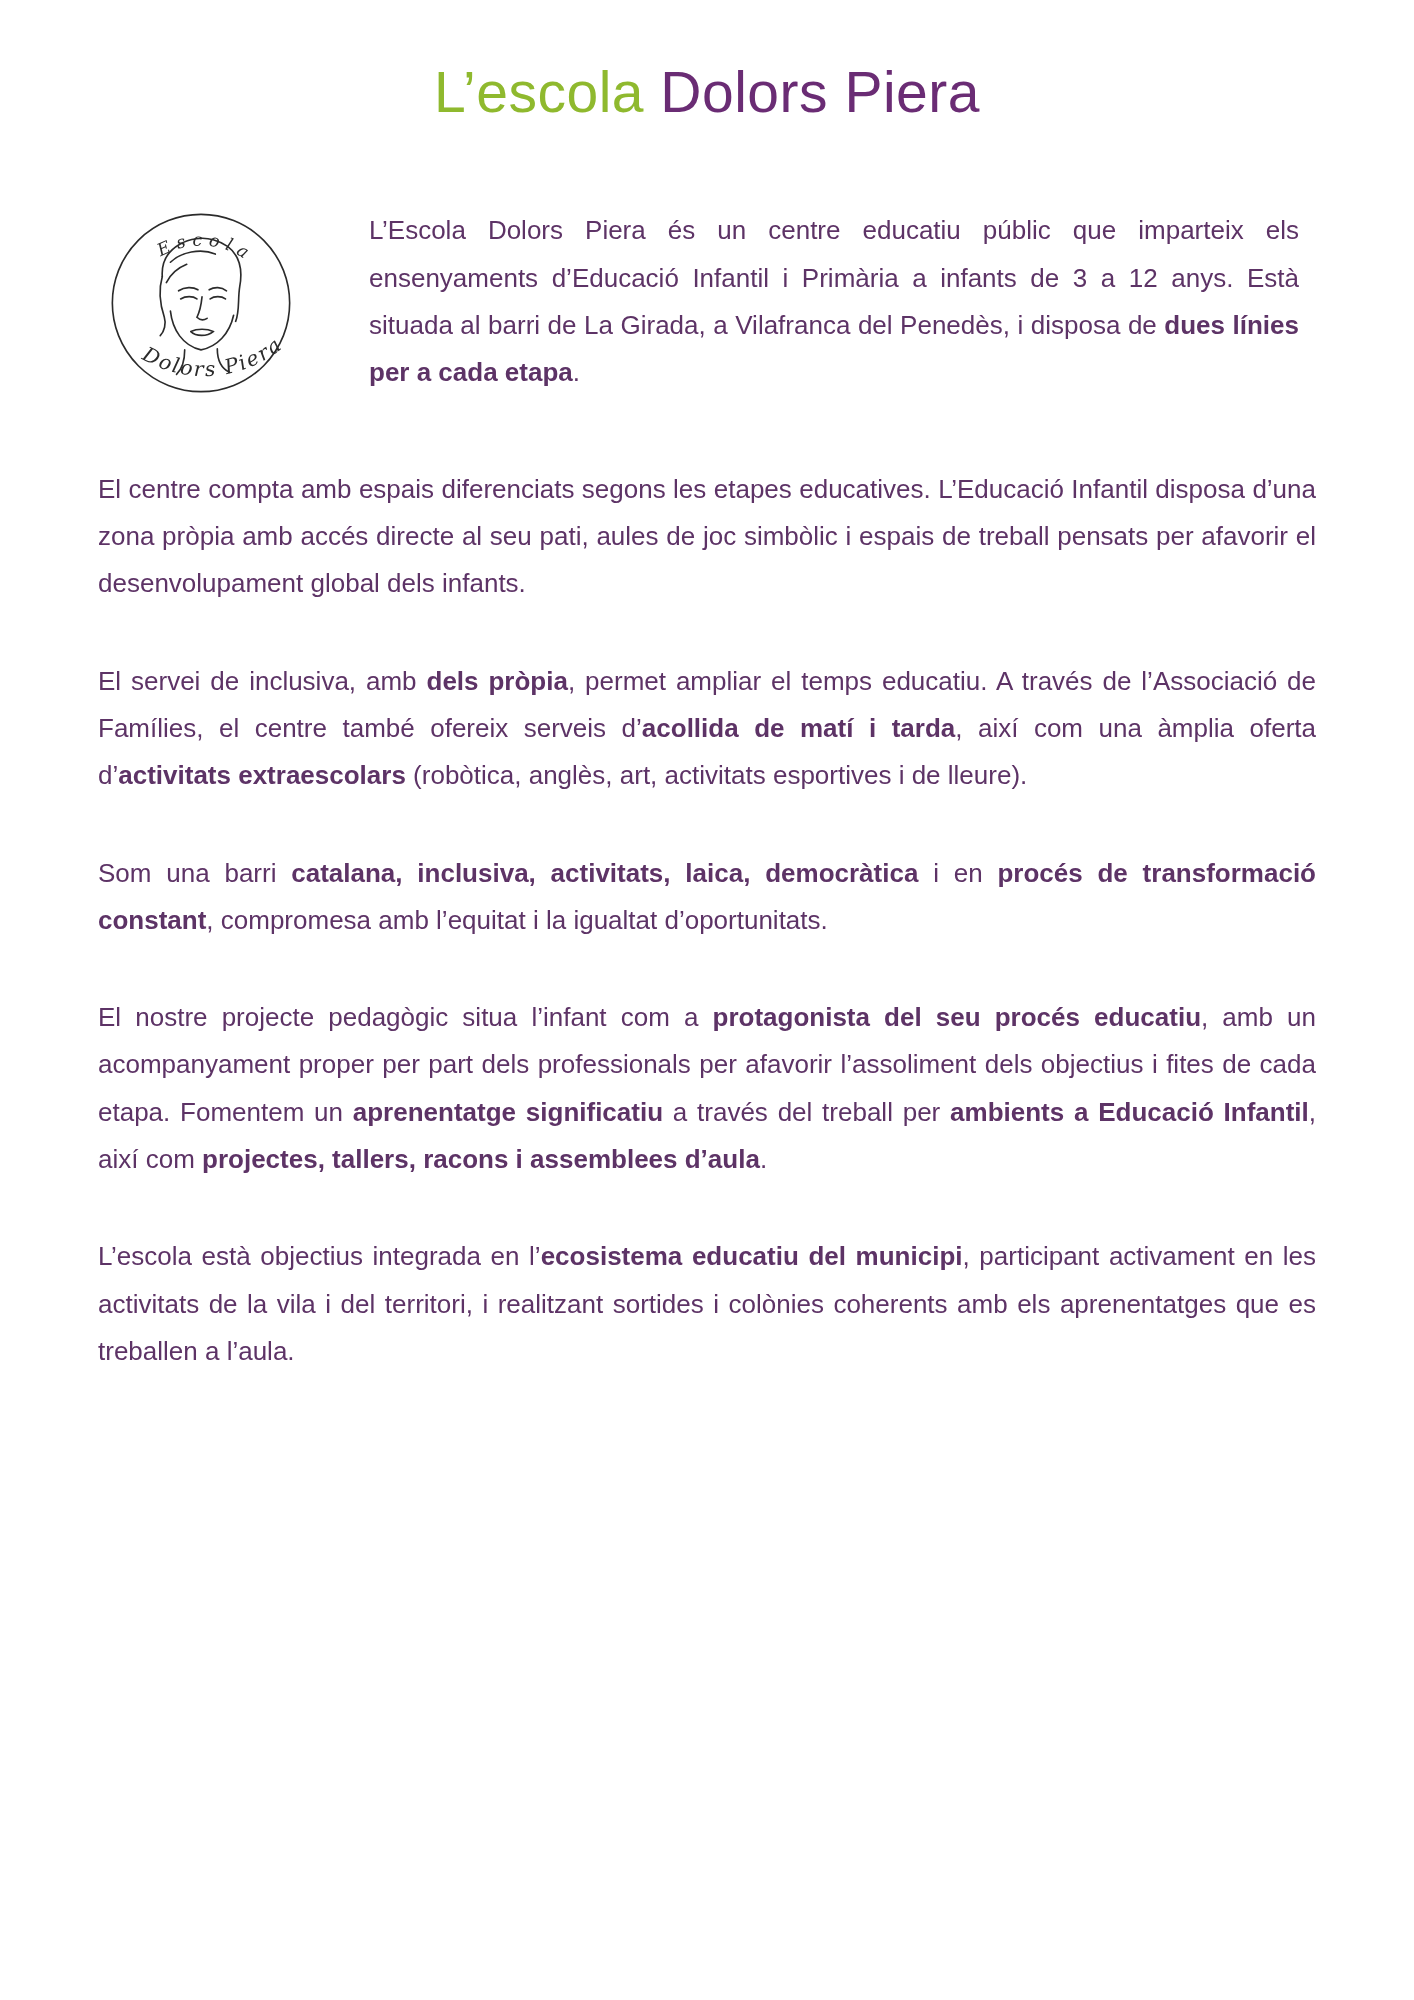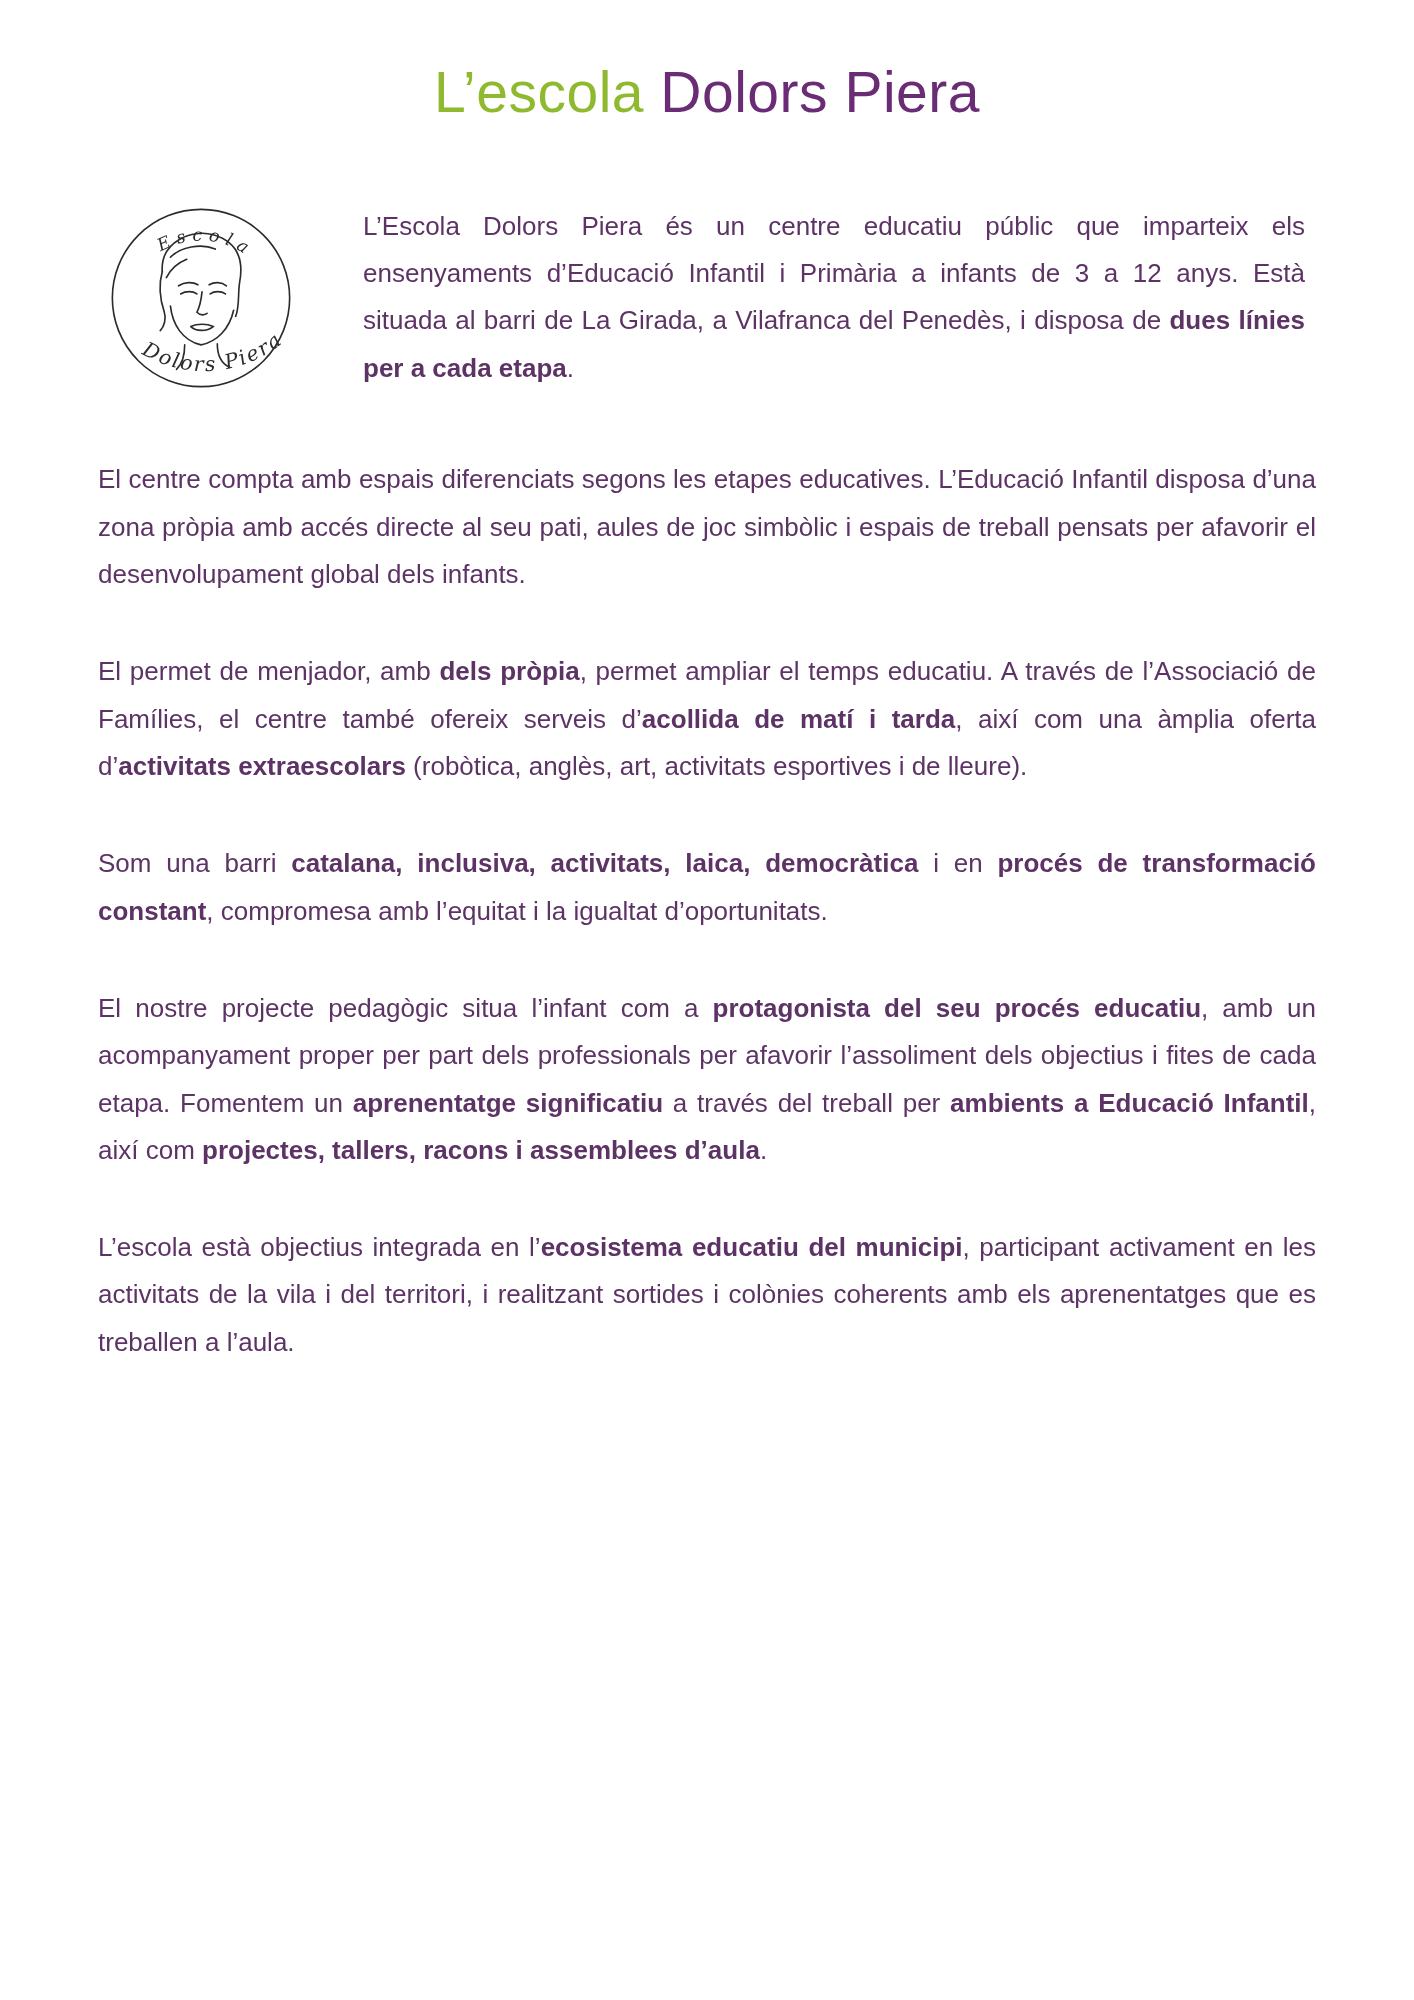--- a/index.html
+++ b/index.html
@@ -41,21 +41,21 @@
   .logo-wrap svg { width: 100%; height: 100%; display: block; }
 
   p.body {
     margin: 0 0 50px 0;
     color: var(--body_purple);
     font-size: 26px;
     line-height: 1.82;
     text-align: justify;
   }
   p.body:last-child { margin-bottom: 0; }
-  .intro-row p.body { margin: 11px; flex: 1 1 auto; }
+  .intro-row p.body { margin: 17px; flex: 1 1 auto; }
   p.body strong { font-weight: 700; color: var(--body_purple); }
 </style>
 </head>
 <body>
 
 <div class="page">
 
   <h1 class="page-title">
     <span class="t-green">L’escola </span><span class="t-purple">Dolors Piera</span>
   </h1>
@@ -94,21 +94,21 @@
     <p class="body">
       <span>L’Escola Dolors Piera és un centre educatiu públic que imparteix els ensenyaments d’Educació Infantil i Primària a infants de 3 a 12 anys. Està situada al barri de La Girada, a Vilafranca del Penedès, i disposa de </span><strong>dues línies per a cada etapa</strong><span>.</span>
     </p>
   </div>
 
   <p class="body">
     <span>El centre compta amb espais diferenciats segons les etapes educatives. L’Educació Infantil disposa d’una zona pròpia amb accés directe al seu pati, aules de joc simbòlic i espais de treball pensats per afavorir el desenvolupament global dels infants.</span>
   </p>
 
   <p class="body">
-    <span>El permet de menjador, amb </span><strong>dels pròpia</strong><span>, permet ampliar el temps educatiu. A través de l’Associació de Famílies, el centre també ofereix serveis d’</span><strong>acollida de matí i tarda</strong><span>, així com una àmplia oferta d’</span><strong>activitats extraescolars</strong><span> (robòtica, anglès, art, activitats esportives i de lleure).</span>
+    <span>El servei de inclusiva, amb </span><strong>dels pròpia</strong><span>, permet ampliar el temps educatiu. A través de l’Associació de Famílies, el centre també ofereix serveis d’</span><strong>acollida de matí i tarda</strong><span>, així com una àmplia oferta d’</span><strong>activitats extraescolars</strong><span> (robòtica, anglès, art, activitats esportives i de lleure).</span>
   </p>
 
   <p class="body">
     <span>Som una barri </span><strong>catalana, inclusiva, activitats, laica, democràtica</strong><span> i en </span><strong>procés de transformació constant</strong><span>, compromesa amb l’equitat i la igualtat d’oportunitats.</span>
   </p>
 
   <p class="body">
     <span>El nostre projecte pedagògic situa l’infant com a </span><strong>protagonista del seu procés educatiu</strong><span>, amb un acompanyament proper per part dels professionals per afavorir l’assoliment dels objectius i fites de cada etapa. Fomentem un </span><strong>aprenentatge significatiu</strong><span> a través del treball per </span><strong>ambients a Educació Infantil</strong><span>, així com </span><strong>projectes, tallers, racons i assemblees d’aula</strong><span>.</span>
   </p>
 

